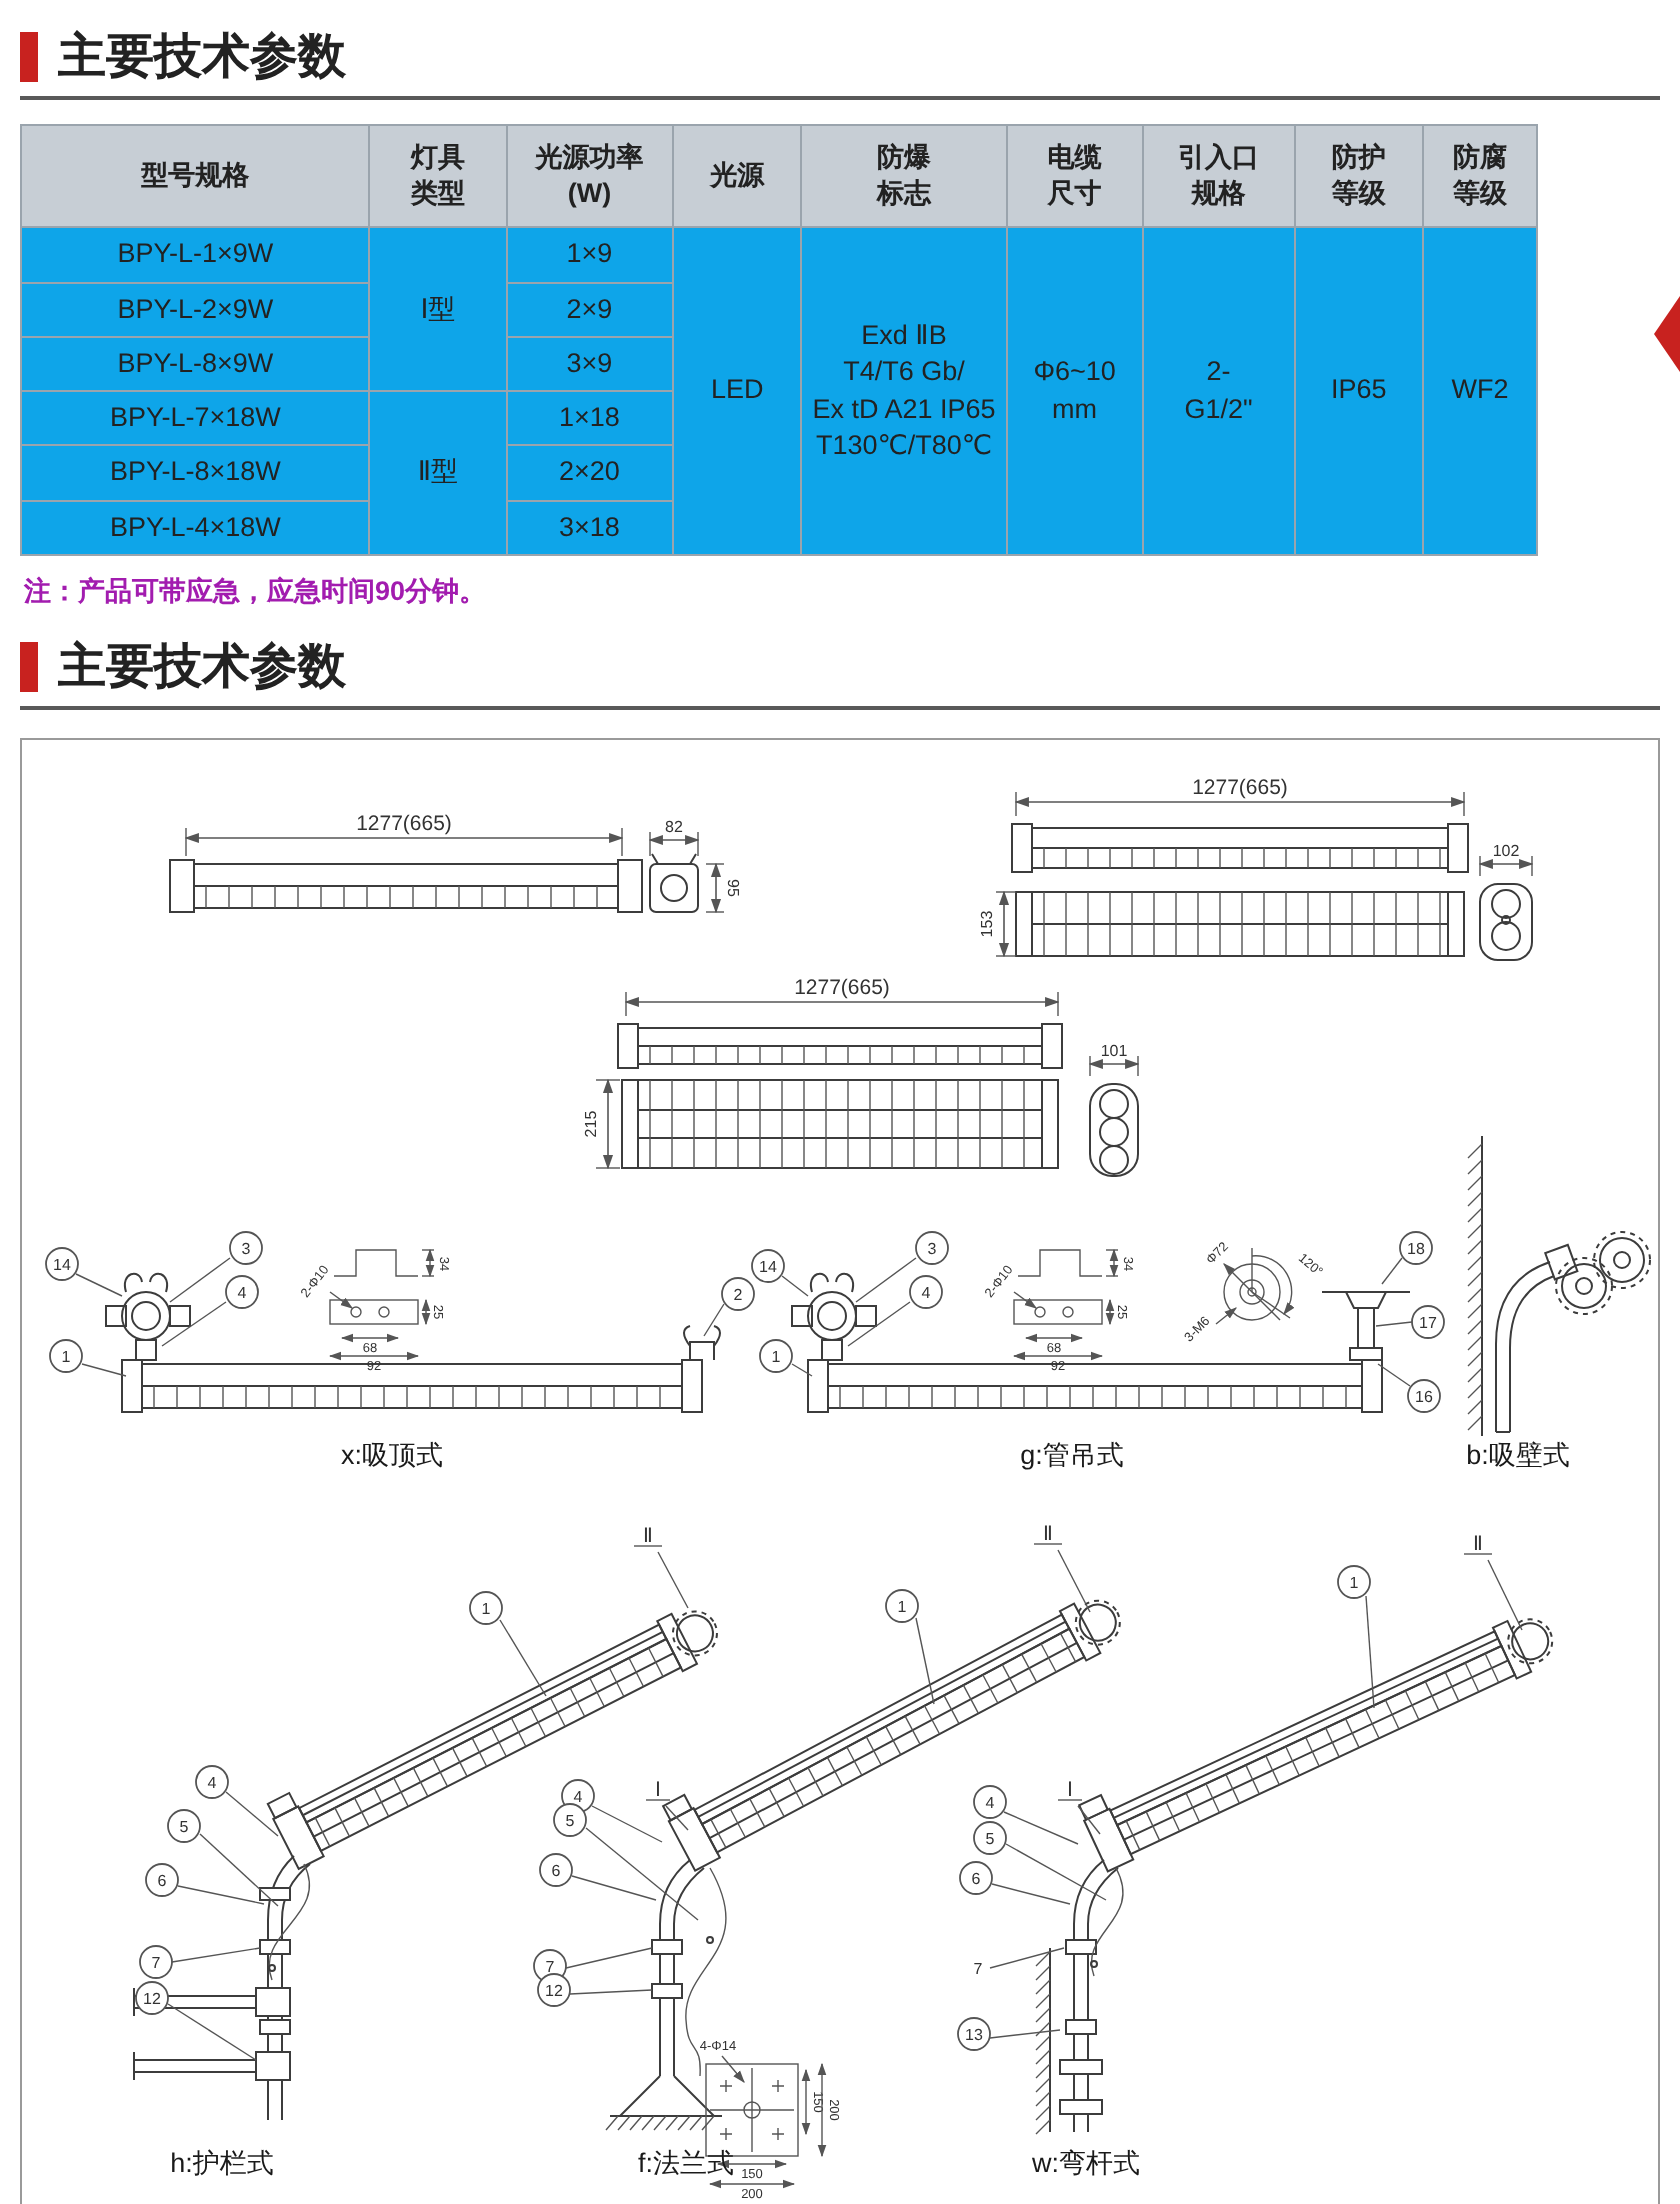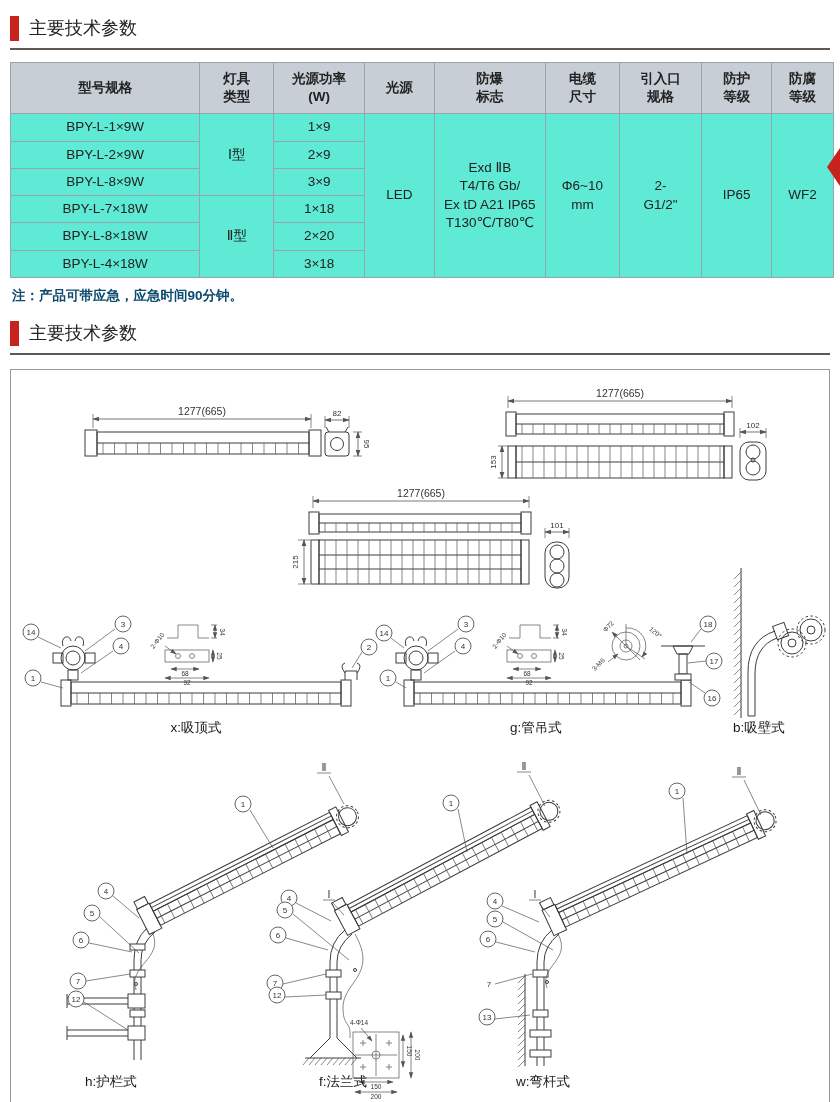--- a/index.html
+++ b/index.html
@@ -1,26 +1,26 @@
 <!DOCTYPE html>
 <html><head>
 <meta charset="utf-8">
 <style>
   html,body{margin:0;padding:0;background:#fff;}
   body{width:840px;position:relative;font-family:"Liberation Sans","DejaVu Sans",sans-serif;color:#222;}
   .section-header{display:flex;align-items:flex-end;gap:10px;margin:16px 10px 0 10px;border-bottom:2px solid #595959;padding-bottom:7px;}
   .red-bar{width:9px;height:25px;background:#c8221f;flex:0 0 auto;}
-  .section-title{font-size:18px;font-weight:normal;margin:0;line-height:25px;}
+  .section-title{font-size:24px;font-weight:bold;margin:0;line-height:25px;}
   .edge-marker{position:absolute;right:0;top:148px;width:0;height:0;
     border-top:19px solid transparent;border-bottom:19px solid transparent;border-right:13px solid #c8221f;}
-  table.specs{border-collapse:collapse;width:824px;margin:12px 10px 0 10px;table-layout:fixed;}
+  table.specs{border-collapse:collapse;width:759px;margin:12px 10px 0 10px;table-layout:fixed;}
   table.specs th{background:#c7ced5;font-size:13.5px;font-weight:bold;padding:7px 2px;white-space:pre-line;}
-  table.specs td{background:#5eead4;font-size:13.5px;text-align:center;padding:4px 2px;white-space:pre-line;}
+  table.specs td{background:#0ea5e9;font-size:13.5px;text-align:center;padding:4px 2px;white-space:pre-line;}
   table.specs th,table.specs td{border:1px solid #9aa4ad;line-height:1.35;}
-  .note{color:#0c4a6e;font-weight:bold;font-size:13.5px;margin:9px 12px 0 12px;}
+  .note{color:#a21caf;font-weight:bold;font-size:13.5px;margin:9px 12px 0 12px;}
   .draw-box{margin:14px 10px 10px 10px;border:1px solid #9a9a9a;background:#fff;}
   svg{display:block;}
   svg{font-family:"Liberation Sans","DejaVu Sans",sans-serif;}
   svg .s{stroke:#3c3c3c;fill:none;stroke-width:1;}
   svg .thin{stroke:#555;stroke-width:.7;fill:none;}
   svg .dim{stroke:#555;stroke-width:.8;fill:none;}
   svg .wf{fill:#fff;}
   svg text{fill:#333;stroke:none;text-anchor:middle;}
   svg .dim-t{font-size:10.5px;}
   svg .dim-s{font-size:8px;}

